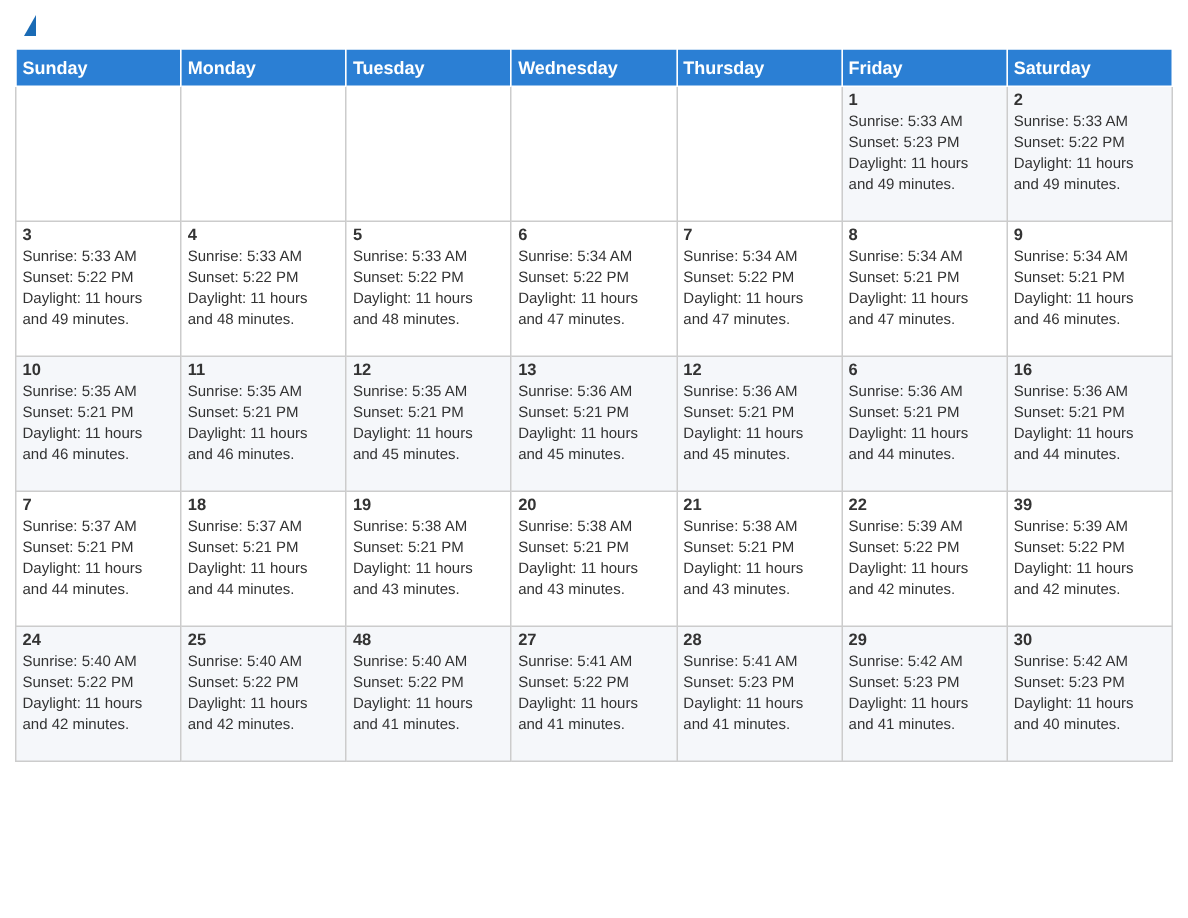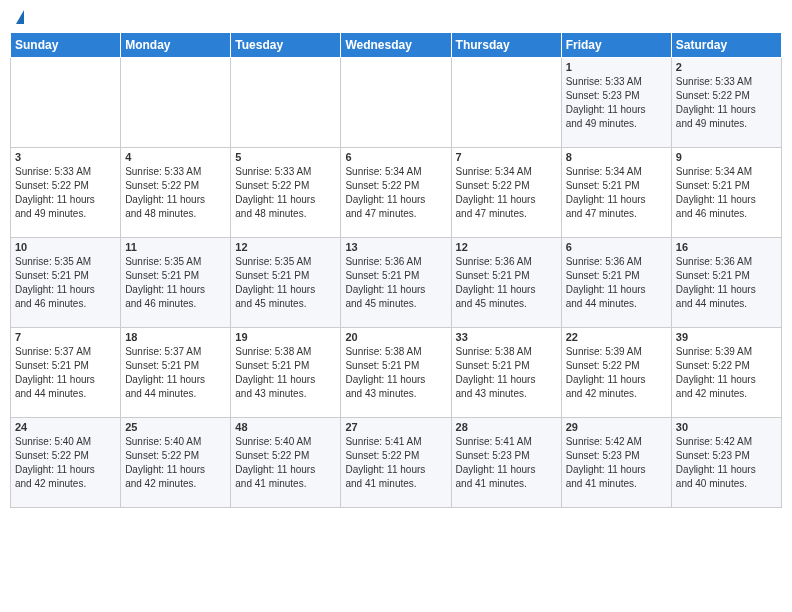--- a/index.html
+++ b/index.html
@@ -279,21 +279,21 @@
 and 43 minutes.</div>
         </td>
         <td>
           <span class="day-number">20</span>
           <div class="day-info" style="white-space: pre-line;">Sunrise: 5:38 AM
 Sunset: 5:21 PM
 Daylight: 11 hours
 and 43 minutes.</div>
         </td>
         <td>
-          <span class="day-number">33</span>
+          <span class="day-number">21</span>
           <div class="day-info" style="white-space: pre-line;">Sunrise: 5:38 AM
 Sunset: 5:21 PM
 Daylight: 11 hours
 and 43 minutes.</div>
         </td>
         <td>
           <span class="day-number">22</span>
           <div class="day-info" style="white-space: pre-line;">Sunrise: 5:39 AM
 Sunset: 5:22 PM
 Daylight: 11 hours

